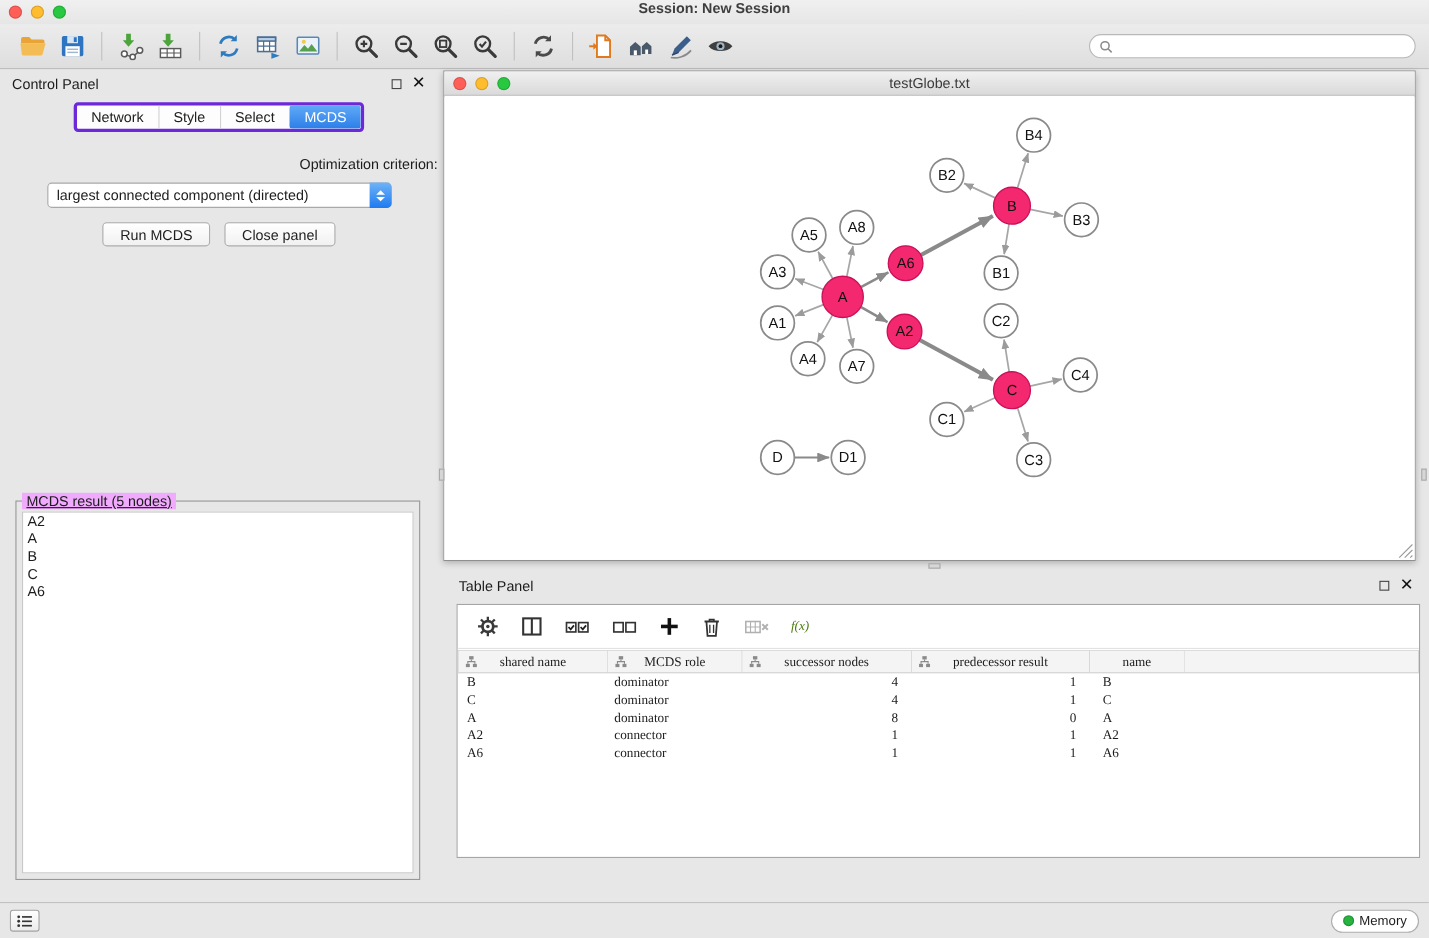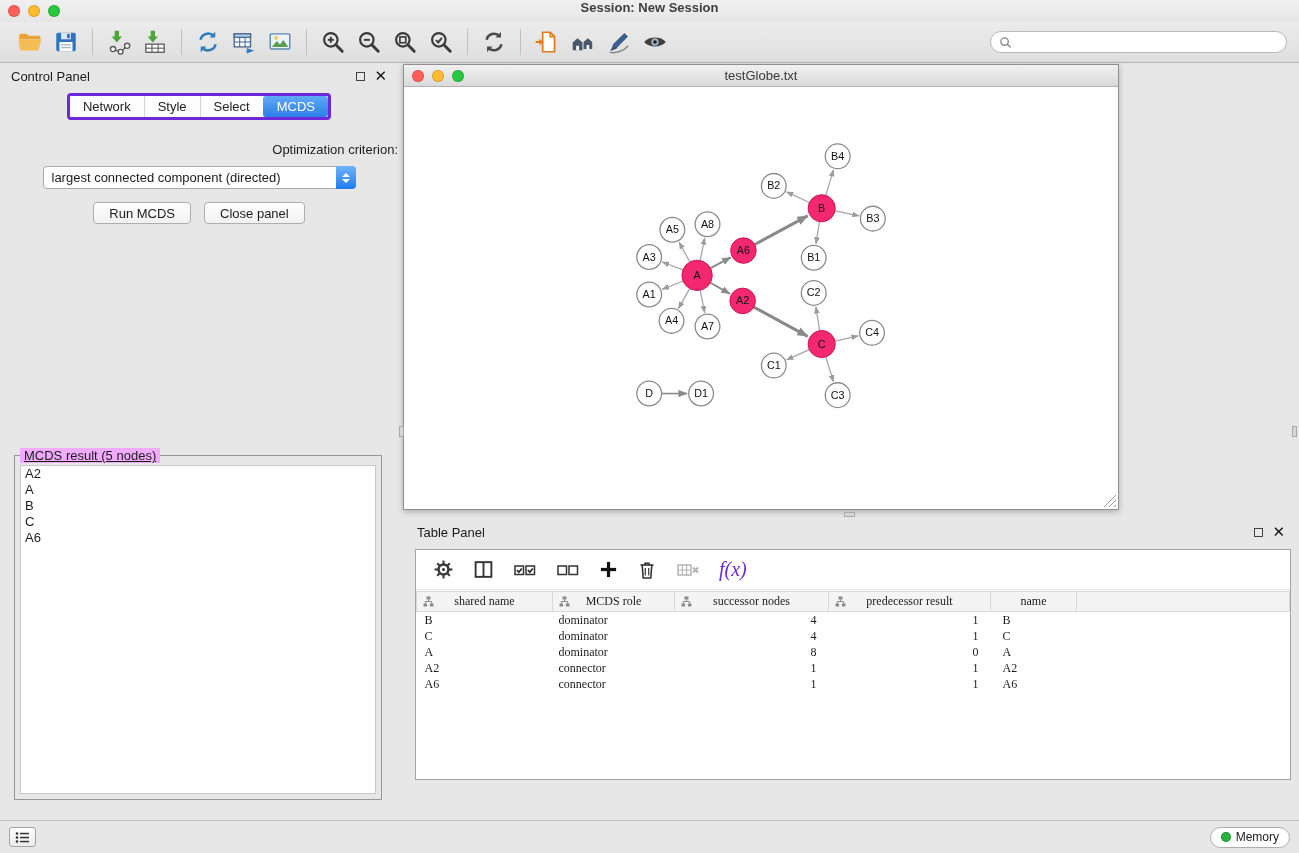--- a/index.html
+++ b/index.html
@@ -54,37 +54,37 @@
   .cp-buttons { display:flex; justify-content:center; gap:13px; margin-top:13px; }
   .mac-btn { height:22px; padding:0 15px; background:linear-gradient(#ffffff,#f1f1f1); border:1px solid #aeaeae;
     border-radius:4px; font-size:13px; font-family:inherit; color:#1c1c1c; cursor:default; }
 
   .cp-result { position:absolute; left:14px; right:16px; top:392px; bottom:20px; border:1px solid #979797; }
   .cp-result-legend { position:absolute; top:-8px; left:5px; background:#f0abfc; padding:0 4px; font-size:13px;text-decoration:underline; }
   .cp-result-list { position:absolute; left:5px; right:5px; top:9px; bottom:5px; background:#fff; border:1px solid #c8c8c8; overflow:auto; }
   .result-item { font-size:13px; line-height:16px; padding-left:4px; }
 
   
-  .net-window { position:absolute; left:403px; top:1px; width:716px; height:446px;
+  .net-window { position:absolute; left:403px; top:1px; width:884px; height:446px;
     background:#fff; border:1px solid #8f8f8f; box-shadow:0 2px 6px rgba(0,0,0,.25); }
   .nw-titlebar { height:22px; background:linear-gradient(#f0f0f0,#dadada); border-bottom:1px solid #b2b2b2;
     position:relative; display:flex; align-items:center; justify-content:center; }
   .nw-title { font-size:13px; color:#3a3a3a; }
   .nw-content { position:absolute; top:23px; left:0; right:0; bottom:0; background:#fff; }
   .nw-content svg.graph { width:100%; height:100%; display:block; }
   .resize-grip { position:absolute; right:1px; bottom:1px; }
 
   .splitter-grip { position:absolute; background:#d6d6d6; border:1px solid #a8a8a8; }
 
   
   .table-panel { position:absolute; left:403px; top:456px; width:896px; bottom:0; }
   .tp-body { position:absolute; left:12px; right:8px; top:30px; bottom:40px; background:#fff; border:1px solid #a5a5a5; }
   .tp-toolbar { height:40px; border-bottom:1px solid #e2e2e2; display:flex; align-items:center; gap:19px; padding:0 17px; }
   .tp-tool { display:flex; align-items:center; justify-content:center; cursor:default; }
-  .fx-label { font-family:"Liberation Serif","DejaVu Serif",serif; font-style:italic; font-size:20px; color:#6d28d9; }
+  .fx-label { font-family:"Liberation Serif","DejaVu Serif",serif; font-style:italic; font-size:12px; color:#4d7c0f; }
   .tp-tablewrap { position:absolute; top:41px; left:0; right:0; bottom:0; overflow:hidden; }
   table.node-table { border-collapse:collapse; width:100%; table-layout:fixed;font-family:Liberation Serif, serif; }
   .node-table th { height:20px; background:#f4f4f4; border:1px solid #d8d8d8; font-weight:normal; font-size:12px;
     position:relative; text-align:center; }
   .node-table th .sort-ic { position:absolute; left:6px; top:4px; }
   .node-table td { height:16px; font-size:12px; line-height:16px; padding:0 6px; white-space:nowrap; overflow:hidden; }
   .node-table td.c0 { padding-left:8px; }
   .node-table td.c2, .node-table td.c3 { padding-right:12px; }
   .node-table td.c4 { padding-left:12px; }
 

